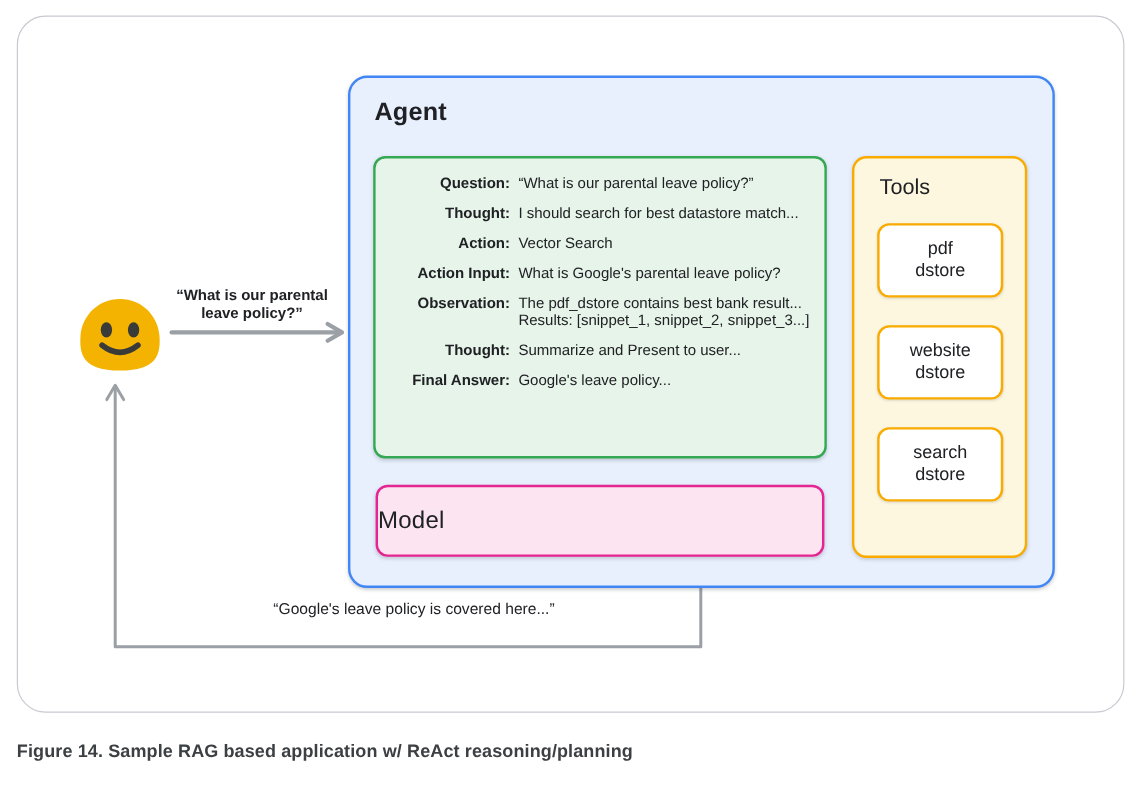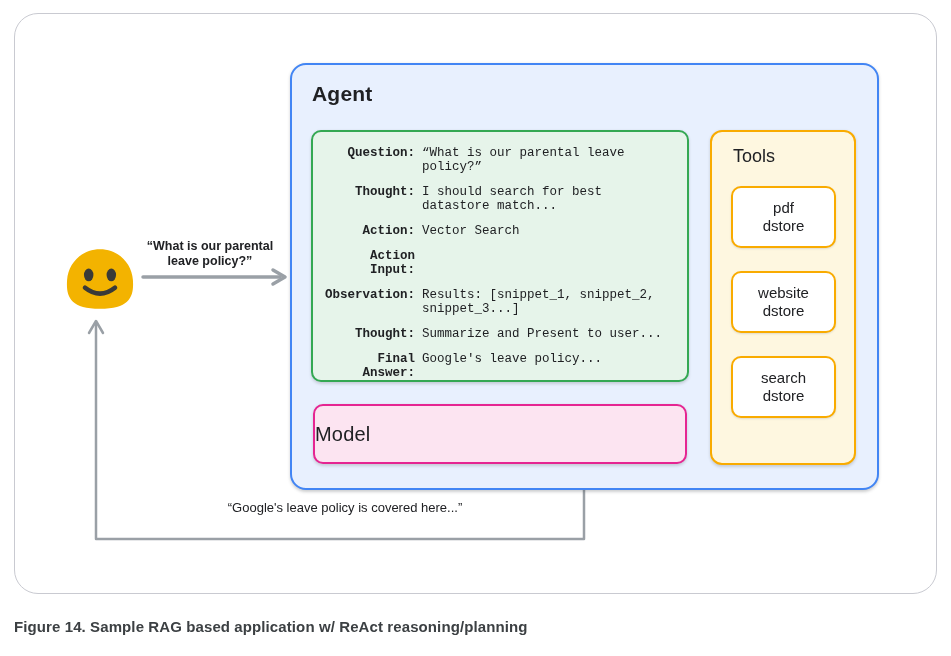--- a/index.html
+++ b/index.html
@@ -18,22 +18,21 @@
   }
   .agent-title {
     position: absolute; left: 312px; top: 82px;
     font-size: 21px; font-weight: 600; letter-spacing: .2px;
   }
 
   .react-box {
     position: absolute; left: 311px; top: 130px; width: 378px; height: 252px;
     background: #e6f4ea; border: 2px solid #34a853; border-radius: 10px;
     box-shadow: 0 1.5px 3px rgba(60,64,67,.2); box-sizing: border-box;
-    padding: 14px 12px 0 8px;
-    font-family: Liberation Mono, monospace;
+    padding: 14px 12px 0 18px;
   }
   .react-row { display: flex; margin-bottom: 11px; font-size: 12.5px; line-height: 14px; }
   .react-label { width: 94px; flex: 0 0 94px; text-align: right; font-weight: 700; padding-right: 7px; }
   .react-value { text-align: left; }
   .react-value .line2 { display: block; }
 
   .model-box {
     position: absolute; left: 313px; top: 404px; width: 374px; height: 60px;
     background: #fce4f1; border: 2.5px solid #e52592; border-radius: 10px;
     box-shadow: 0 1.5px 3px rgba(60,64,67,.2); box-sizing: border-box;
@@ -129,24 +128,25 @@
     <div class="react-row">
       <span class="react-label">Thought:</span>
       <span class="react-value">I should search for best datastore match...</span>
     </div>
     <div class="react-row">
       <span class="react-label">Action:</span>
       <span class="react-value">Vector Search</span>
     </div>
     <div class="react-row">
       <span class="react-label">Action Input:</span>
+      <span class="react-value">What is Google's parental leave policy?</span>
     </div>
     <div class="react-row">
       <span class="react-label">Observation:</span>
-      <span class="react-value"><span class="line2">Results: [snippet_1, snippet_2, snippet_3...]</span></span>
+      <span class="react-value"><span>The pdf_dstore contains best bank result...</span><span class="line2">Results: [snippet_1, snippet_2, snippet_3...]</span></span>
     </div>
     <div class="react-row">
       <span class="react-label">Thought:</span>
       <span class="react-value">Summarize and Present to user...</span>
     </div>
     <div class="react-row">
       <span class="react-label">Final Answer:</span>
       <span class="react-value">Google's leave policy...</span>
     </div>
   </div>

